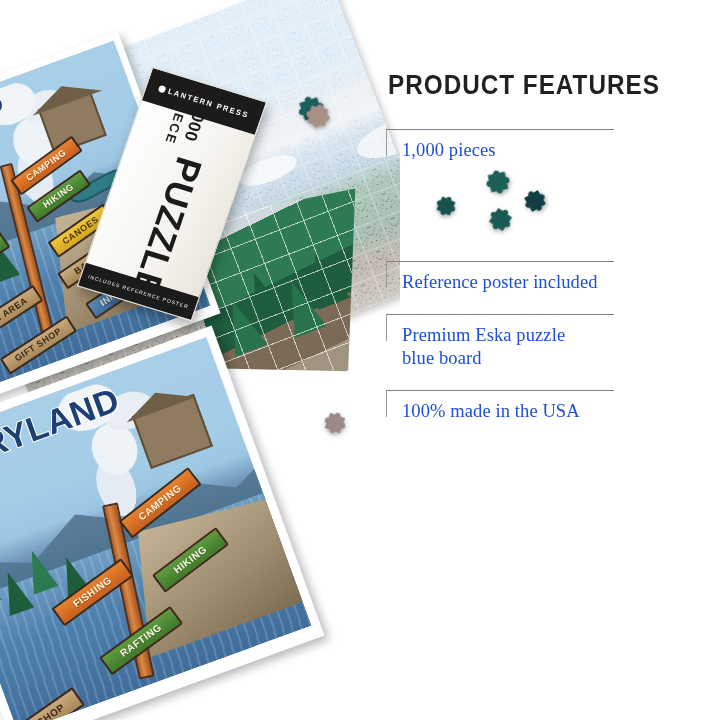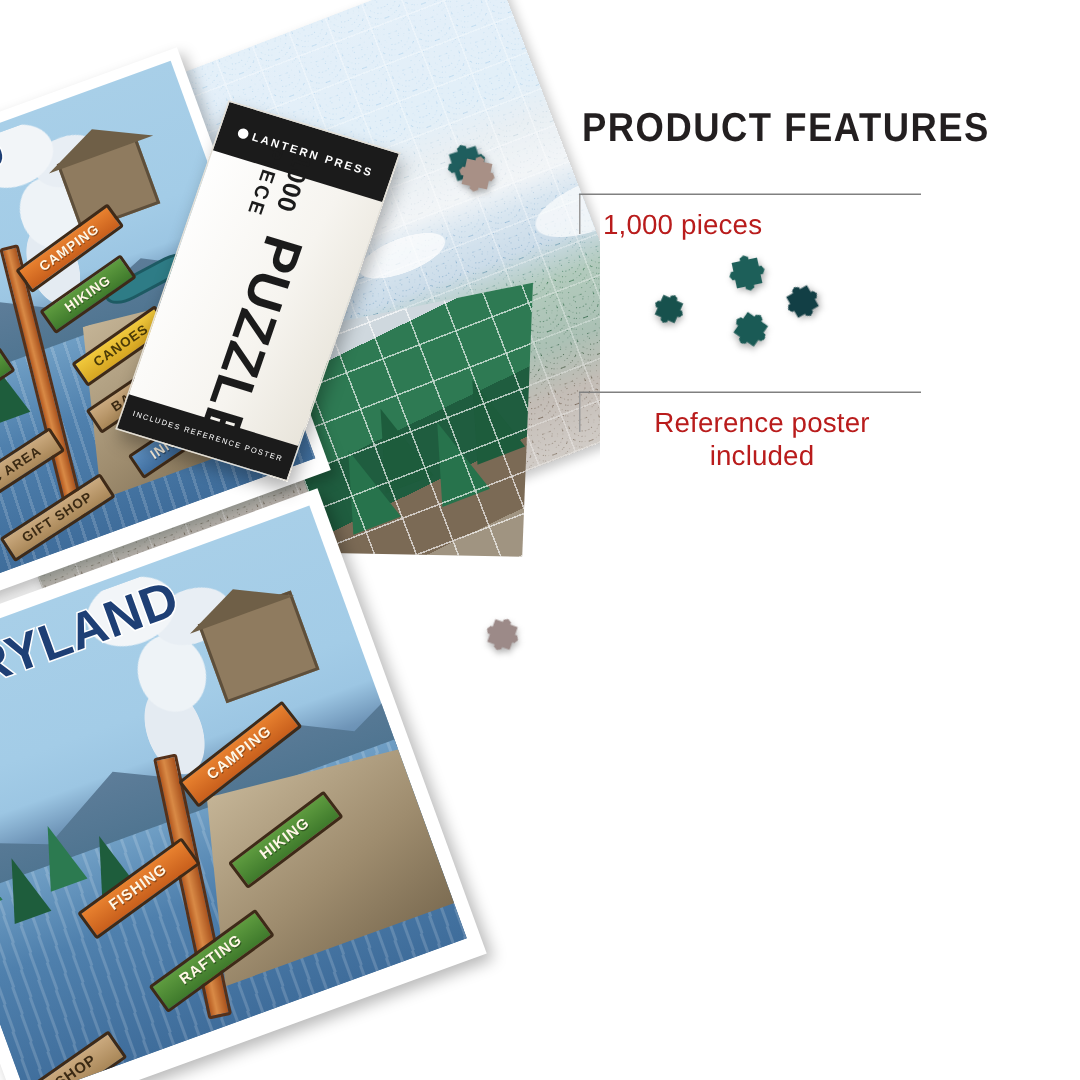--- a/index.html
+++ b/index.html
@@ -347,28 +347,28 @@
     max-width: 228px;
   }
   .feature:before {
     content: "";
     position: absolute;
     left: 0; top: 0;
     width: 1.3px; height: 26px;
     background: #9a9a9a;
   }
   .feature .txt {
-    font-family: Liberation Sans, sans-serif;
+    font-family: Liberation Serif, serif;
     font-size: 18.5px;
     line-height: 1.22;
-    color: #b91c1c;
+    color: #1d4ed8;
     letter-spacing: .1px;
     white-space: pre-line;
   }
-  .feature.gap-1 { margin-top: 90px; text-align: center; }
+  .feature.gap-1 { margin-top: 90px; }
   .feature.gap-2 { margin-top: 12px; }
   .feature.gap-3 { margin-top: 12px; }
   .feature.gap-4 { margin-top: 12px; }
   .feature.gap-5 { margin-top: 12px; }
 </style>
 </head>
 <body>
 
 <div id="stage">
 
@@ -499,16 +499,23 @@
 
   <div id="features">
     <h1>PRODUCT FEATURES</h1>
     <div id="feature-list">
         <div class="feature gap-0">
           <div class="txt">1,000 pieces</div>
         </div>
         <div class="feature gap-1">
           <div class="txt">Reference poster included</div>
         </div>
+        <div class="feature gap-4">
+          <div class="txt">Premium Eska puzzle
+blue board</div>
+        </div>
+        <div class="feature gap-5">
+          <div class="txt">100% made in the USA</div>
+        </div>
       </div>
   </div>
 
 </div>
 
 </body></html>

